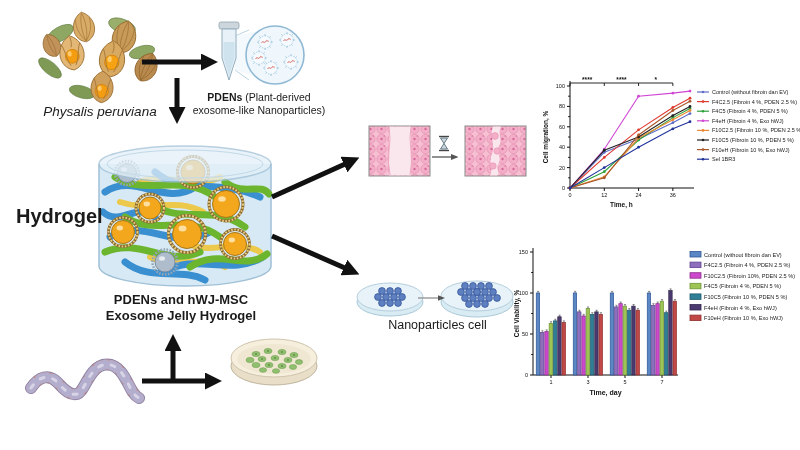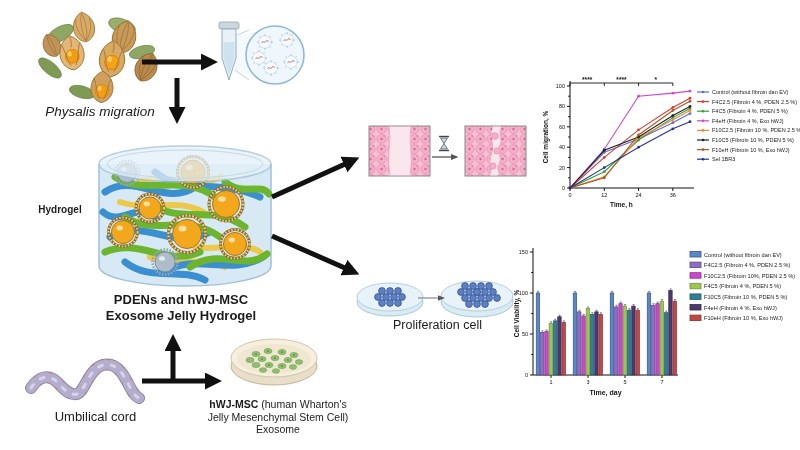--- a/index.html
+++ b/index.html
@@ -320,35 +320,34 @@
     </g>
     <line x1="432" y1="157" x2="456" y2="157" stroke="#555" stroke-width="1.3" marker-end="url(#mSmall)"></line>
     <line x1="418" y1="298" x2="443" y2="298" stroke="#888" stroke-width="1.2" marker-end="url(#mSmall)"></line>
     <g transform="translate(439,136)">
       <line x1="0" y1="0.5" x2="10" y2="0.5" stroke="#444" stroke-width="1.4"></line>
       <line x1="0" y1="14.5" x2="10" y2="14.5" stroke="#444" stroke-width="1.4"></line>
       <path d="M1.5,2 h7 l-3.5,5.5 z M1.5,13 h7 l-3.5,-5.5 z" fill="#cfd8dc" stroke="#546e7a" stroke-width="0.9"></path>
     </g>
   </svg>
 
-  <div class="abs lbl italic" style="left:20px;top:104px;width:160px;font-size:13.5px;">Physalis migration</div>
-
-
-  <div class="abs lbl b" style="left:24px;top:204px;width:72px;font-size:10px;">Hydrogel</div>
+  <div class="abs lbl italic" style="left:20px;top:104px;width:160px;font-size:13.5px;">Physalis peruviana</div>
+
+  <div class="abs lbl" style="left:188px;top:91px;width:142px;font-size:10.5px;">
+    <span class="b">PDENs</span><span> (Plant-derived exosome-like Nanoparticles)</span>
+  </div>
+
+  <div class="abs lbl b" style="left:16px;top:204px;width:72px;font-size:20px;">Hydrogel</div>
 
   <div class="abs lbl b" style="left:85px;top:292px;width:192px;font-size:13px;">PDENs and hWJ-MSC Exosome Jelly Hydrogel</div>
 
-  <div class="abs lbl" style="left:18px;top:409px;width:155px;font-size:13px;">Umbilical cord</div>
-
-  <div class="abs lbl" style="left:198px;top:398px;width:160px;font-size:10.5px;">
-    <span class="b">hWJ-MSC</span><span> (human Wharton's Jelly Mesenchymal Stem Cell) Exosome</span>
-  </div>
-
-
-  <div class="abs lbl" style="left:370px;top:318px;width:135px;font-size:12.5px;">Proliferation cell</div>
+
+
+
+  <div class="abs lbl" style="left:370px;top:318px;width:135px;font-size:12.5px;">Nanoparticles cell</div>
 
   <div class="abs" style="left:540px;top:68px;">
     <svg width="260" height="150" viewBox="0 0 260 150">
         <g stroke="#111" stroke-width="1">
           <line x1="30" y1="13" x2="30" y2="120"></line>
           <line x1="30" y1="120" x2="154" y2="120"></line>
           <line x1="27" y1="120" x2="30" y2="120"></line>
           <line x1="28.2" y1="109.8" x2="30" y2="109.8"></line>
           <line x1="27" y1="99.6" x2="30" y2="99.6"></line>
           <line x1="28.2" y1="89.4" x2="30" y2="89.4"></line>

